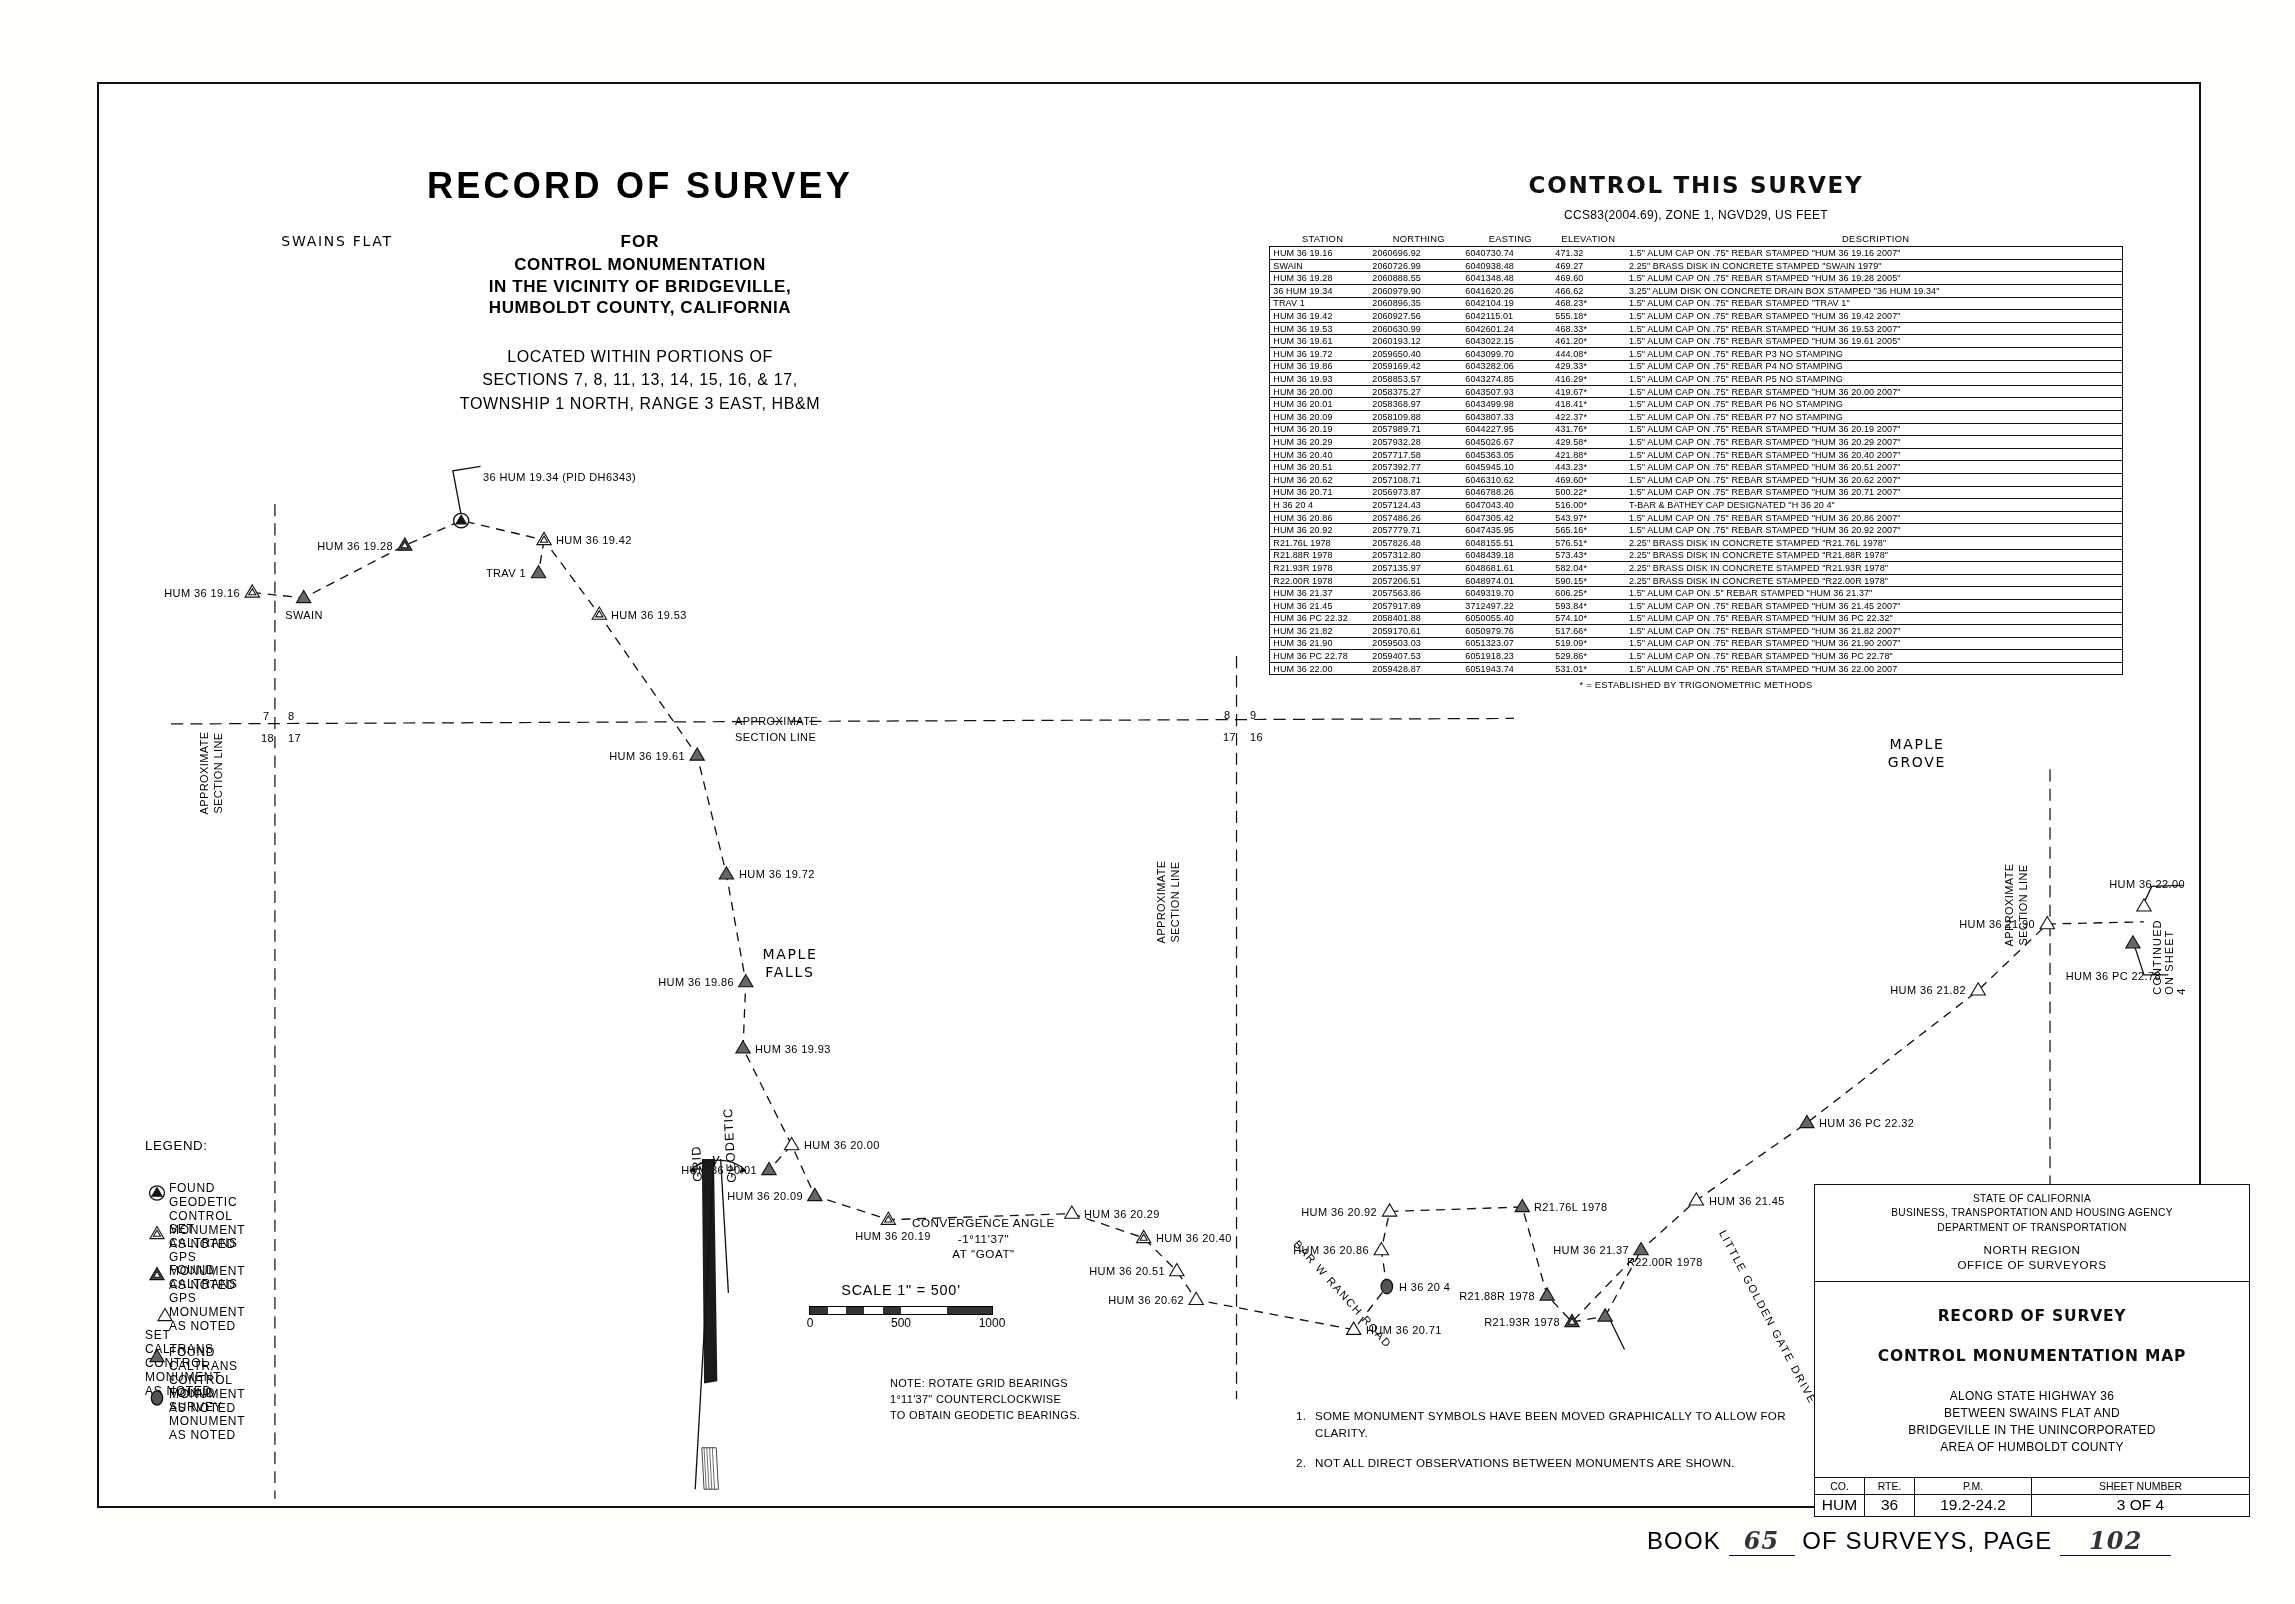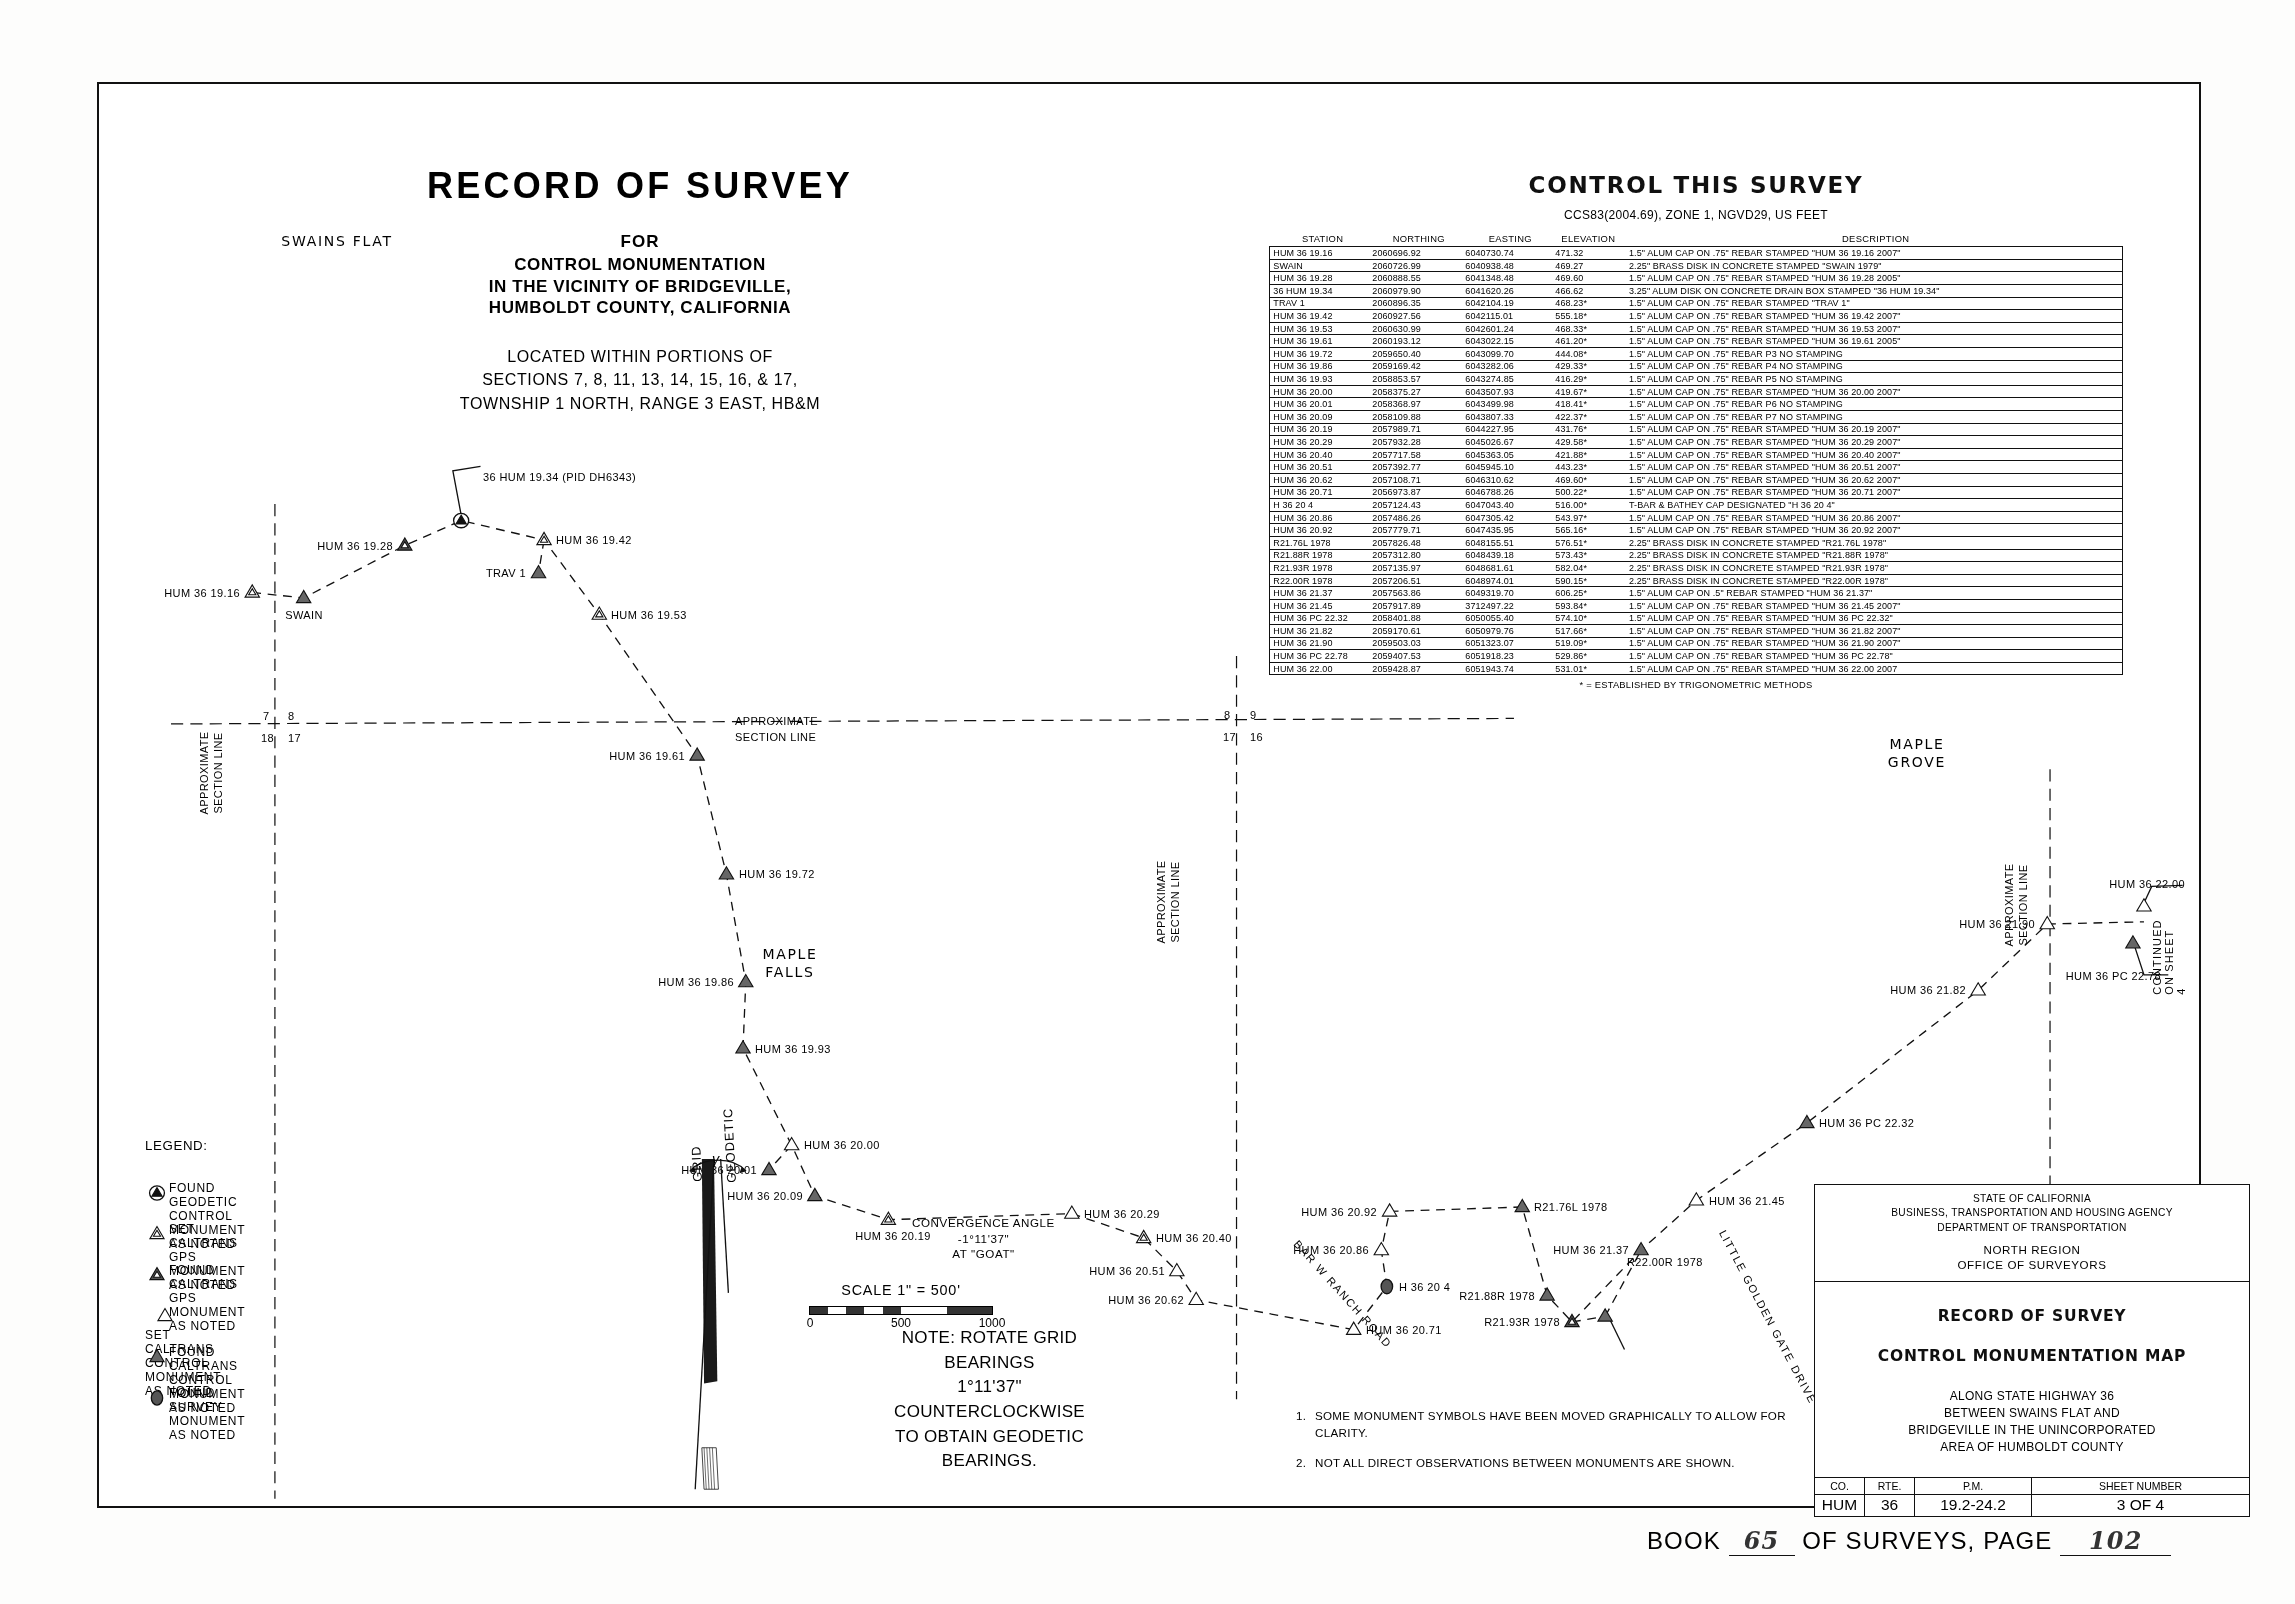--- a/index.html
+++ b/index.html
@@ -49,21 +49,21 @@
   .lg-txt{letter-spacing:0.7px;font-size:12px;}
 
   
   #northwrap{position:absolute;left:663px;top:1149px;width:77px;height:332px;}
   #conv{position:absolute;left:884px;top:1215px;width:199px;text-align:center;font-size:11.6px;line-height:1.35;letter-spacing:0.6px;}
   #scalewrap{position:absolute;left:782px;top:1282px;width:238px;text-align:center;}
   #scaletitle{font-size:14.4px;letter-spacing:0.8px;}
   #scalebar{position:relative;margin:7.7px auto 0 auto;width:182px;height:7.2px;border:0.9px solid #000;}
   #scalenums{position:relative;width:182px;margin:1.1px auto 0 auto;height:14.4px;}
   #scalenums span{position:absolute;font-size:12px;}
-  #rotnote{position:absolute;left:890px;top:1326px;width:199px;text-align:center;font-size:17px;line-height:1.45;letter-spacing:0.3px;}
+  #rotnote{position:absolute;left:890px;top:1376px;width:199px;text-align:left;font-size:11px;line-height:1.45;letter-spacing:0.3px;}
 
   
   #notes{position:absolute;left:1296px;top:1407px;font-size:11.6px;line-height:1.5;letter-spacing:0.3px;}
   #notes .nrow{position:relative;padding-left:19px;margin-bottom:12px;}
   #notes .nnum{position:absolute;left:0;top:0;}
 
   
   #tblock{position:absolute;left:1814px;top:1184px;width:434px;height:331px;border:1.7px solid #111;background:#fff;}
   #tb-agency{padding:6.6px 4.4px 0 4.4px;text-align:center;font-size:10.2px;line-height:1.42;letter-spacing:0.3px;}
   #tb-office{text-align:center;font-size:11.6px;line-height:1.35;margin-top:6.6px;letter-spacing:0.6px;}

